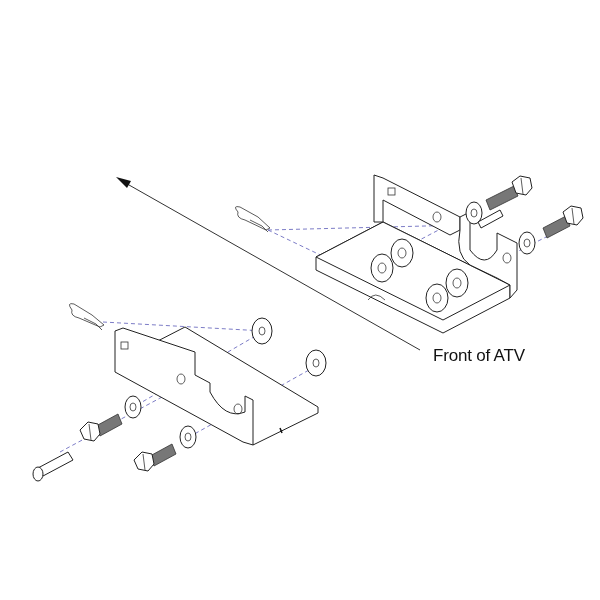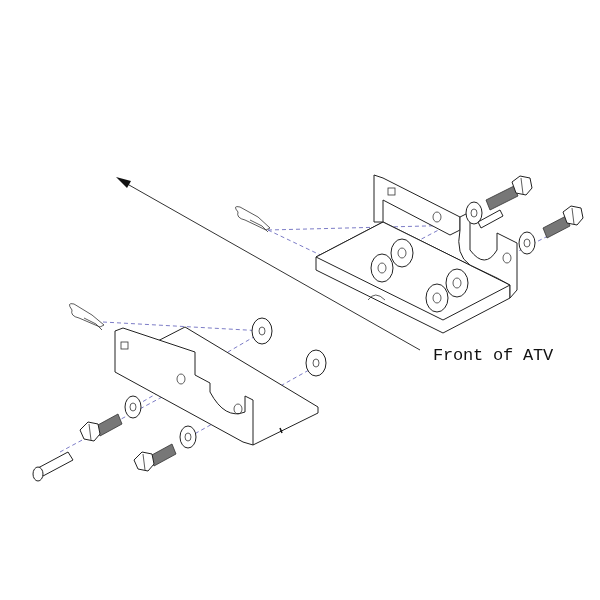--- a/index.html
+++ b/index.html
@@ -1,18 +1,18 @@
 <!DOCTYPE html>
 <html><head>
 <meta charset="utf-8">
 <style>
   html, body { margin: 0; padding: 0; background: #ffffff; }
   body { width: 600px; height: 600px; position: relative; overflow: hidden; font-family: "DejaVu Sans", sans-serif; }
   #diagram { position: absolute; left: 0; top: 0; width: 600px; height: 600px; }
-  .callout-label { position: absolute; left: 433px; top: 346px; font-size: 17px; color: #111; font-family: Liberation Mono, monospace; letter-spacing: -0.2px; }
+  .callout-label { position: absolute; left: 433px; top: 346px; font-size: 17px; color: #111; font-family: Liberation Sans, sans-serif; letter-spacing: -0.2px; }
   .part { fill: #fff; stroke: #222; stroke-width: 1; stroke-linejoin: round; }
   .thin { fill: none; stroke: #333; stroke-width: 0.8; }
   .axis { fill: none; stroke: #5a5ab8; stroke-width: 0.8; stroke-dasharray: 4 3; }
   .thread { fill: #777; stroke: #333; stroke-width: 0.8; }
   .arrow-line { stroke: #333; stroke-width: 1; fill: none; }
 </style>
 </head>
 <body>
 
 <svg id="diagram" viewBox="0 0 600 600" xmlns="http://www.w3.org/2000/svg">

